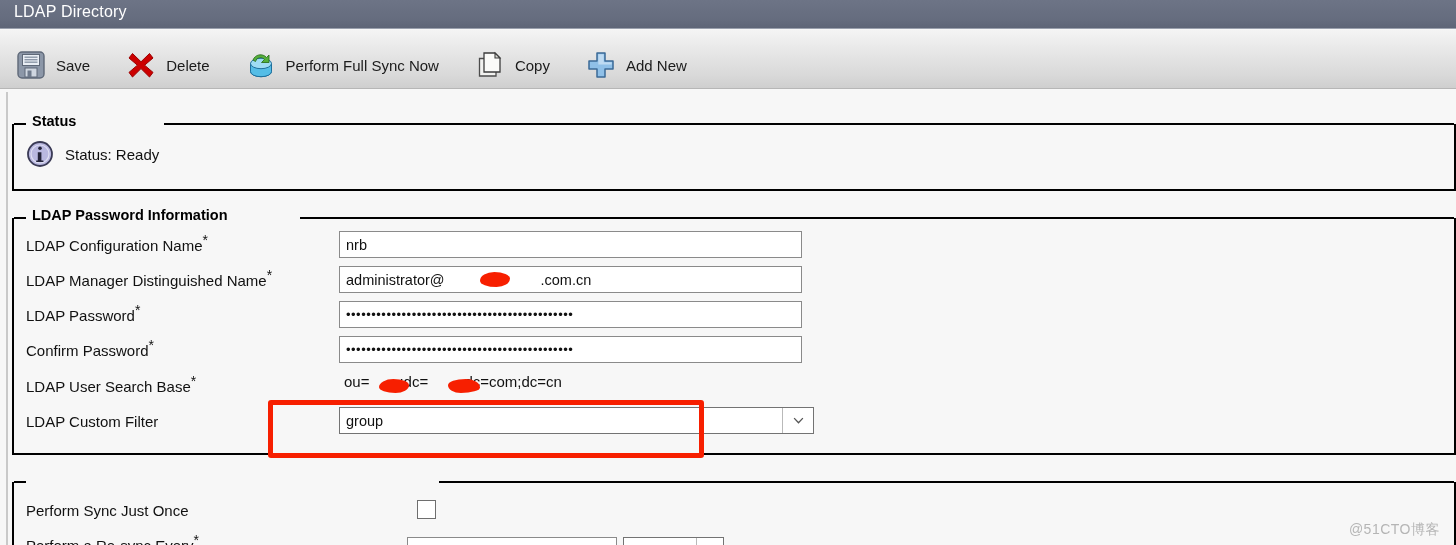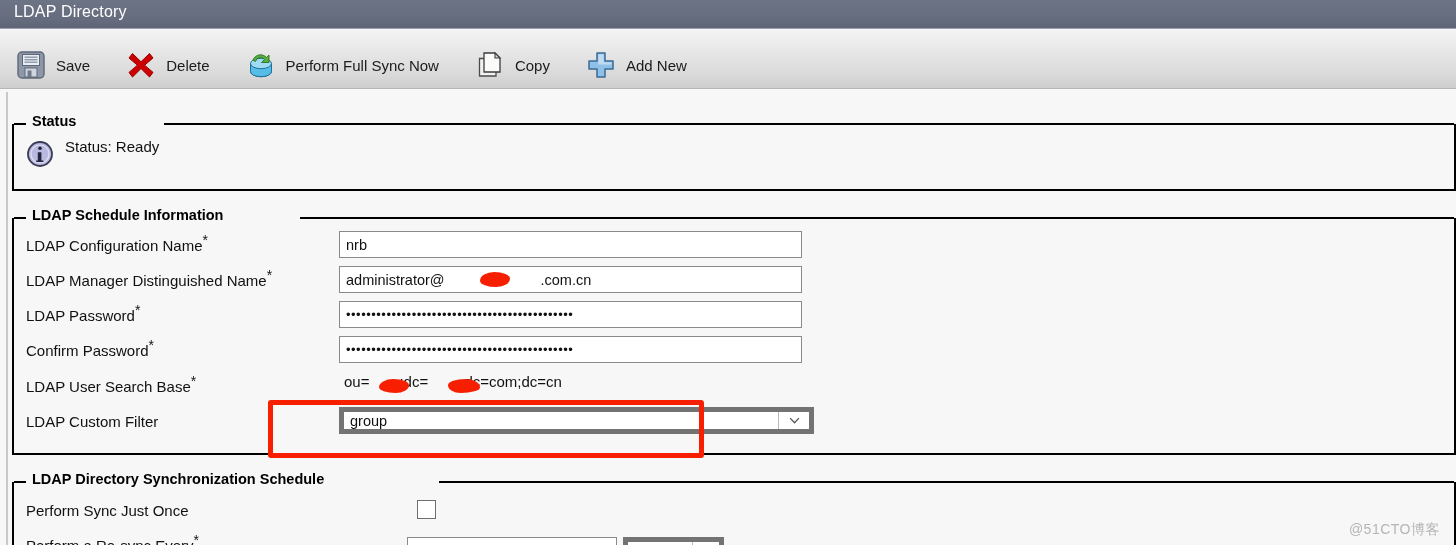--- a/index.html
+++ b/index.html
@@ -71,21 +71,21 @@
     font-size: 14.5px; font-weight: bold; color: #000;
     white-space: nowrap;
   }
 
   #status-panel { left: 12px; top: 124px; width: 1444px; height: 67px; padding-left: 26px; }
   #info-panel   { left: 12px; top: 218px; width: 1444px; height: 237px; }
   #sched-panel  { left: 12px; top: 482px; width: 1444px; height: 70px; }
 
   .status-row {
     position: absolute; left: 10px; top: 14px;
-    display: flex; 
+    display: flex; align-items: center;
   }
   .status-row .lbl { font-size: 15px; color: #111; margin-left: 9px; }
 
   
   .frow {
     position: absolute; left: 0; right: 0; height: 34px;
     display: flex; align-items: center;
   }
   .frow .flabel {
     position: absolute; left: 12px;
@@ -118,21 +118,21 @@
     color: #111;
     white-space: nowrap;
     overflow: hidden;
   }
 
   
   .combo {
     position: absolute; left: 325px;
     height: 27px; width: 475px;
     background: #fff;
-    border: 5px solid #737373;
+    border: 1px solid #737373;
     display: flex; align-items: center;
   }
   .combo .txt {
     flex: 1; padding: 0 6px;
     font-size: 14.5px; color: #111;
     border-right: 1px solid #b9b9b9;
     height: 100%; display: flex; align-items: center;
     background: #fff;
   }
   .combo .arrow {
@@ -271,21 +271,21 @@
     </span>
     <span class="lbl">Status: Ready</span>
   </div>
 </div>
 
 <div class="panel" id="info-panel">
   <div class="legendwrap">
     <div class="lg-left"></div>
     <div class="lg-right" style="left:286px; right:0;"></div>
   </div>
-  <div class="legend">LDAP Schedule Information</div>
+  <div class="legend">LDAP Password Information</div>
 
   <div class="frow" style="top:10px;">
     <span class="flabel">
       <span>LDAP Configuration Name</span><span class="req">*</span>
     </span>
     <span class="field w-wide" style="top:3px;">
       <span>nrb</span>
     </span>
   </div>
 
@@ -347,21 +347,20 @@
       </span>
     </span>
   </div>
 </div>
 
 <div class="panel" id="sched-panel">
   <div class="legendwrap">
     <div class="lg-left"></div>
     <div class="lg-right" style="left:425px; right:0;"></div>
   </div>
-  <div class="legend">LDAP Directory Synchronization Schedule</div>
 
   <div class="frow" style="top:11px;">
     <span class="flabel">
       <span>Perform Sync Just Once</span><span class="req"></span>
     </span>
     <span class="cbox" style="left:403px; top:7px;"></span>
   </div>
 
   <div class="frow" style="top:46px;">
     <span class="flabel">

